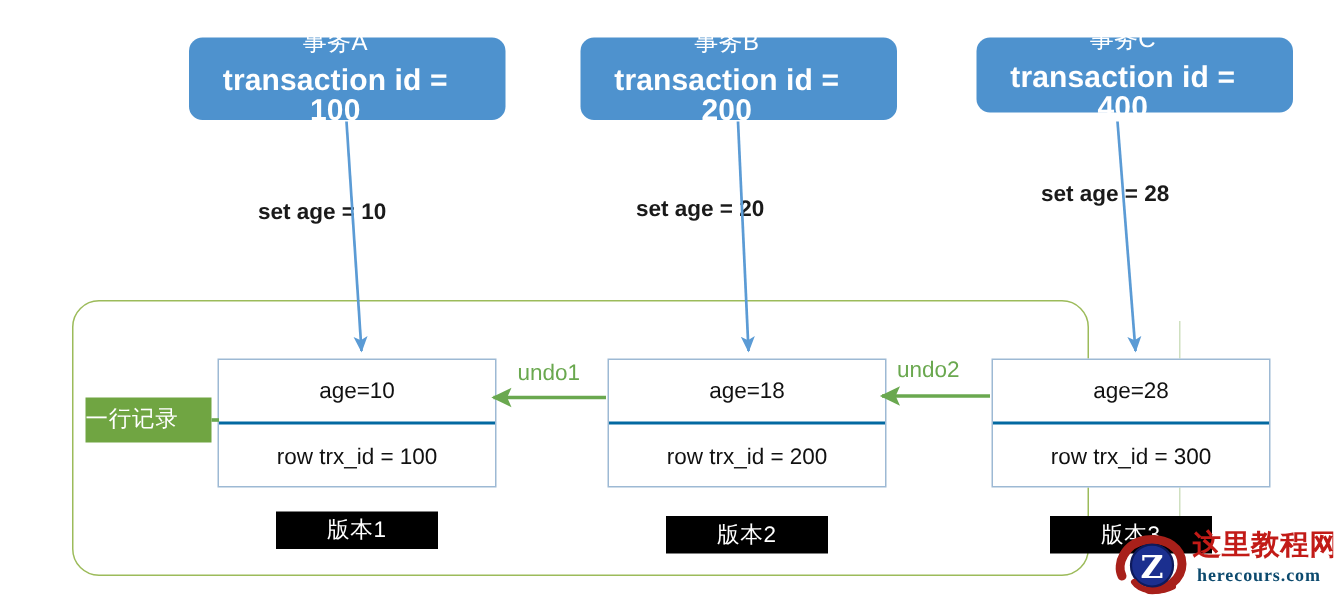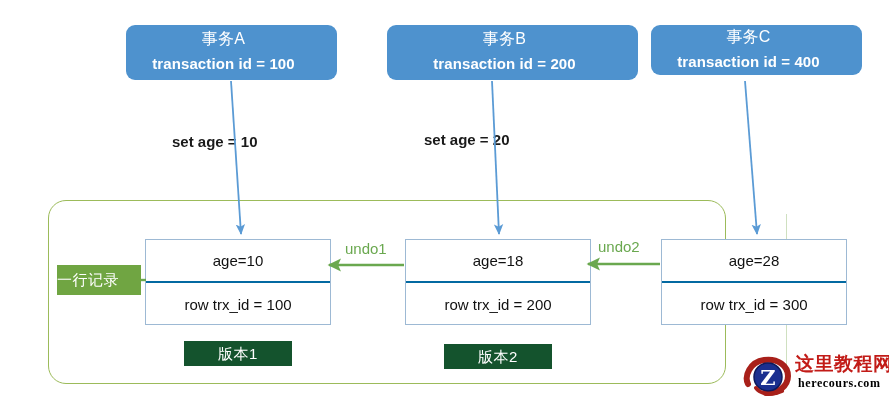--- a/index.html
+++ b/index.html
@@ -32,21 +32,21 @@
     box-sizing: border-box;
     padding: 4px 22px 6px 6px;
   }
   .txn-title {
     font-size: 16px;
     line-height: 20px;
     font-weight: 400;
     letter-spacing: 0.2px;
   }
   .txn-sub {
-    font-size: 15px;
+    font-size: 20px;
     line-height: 20px;
     font-weight: 700;
     letter-spacing: 0.1px;
     margin-top: 5px;
   }
 
   
   .set-label {
     position: absolute;
     font-size: 15px;
@@ -103,21 +103,21 @@
   }
   .rec-cell.top {
     border-bottom: 2px solid #0369a1;
   }
 
   
   .ver-chip {
     position: absolute;
     width: 108px;
     height: 25px;
-    background: #14532d;
+    background: #000000;
     color: #ffffff;
     font-size: 15px;
     line-height: 25px;
     text-align: center;
     letter-spacing: 0.5px;
   }
 
   
   .undo-label {
     position: absolute;
@@ -153,21 +153,21 @@
     font-weight: 700;
     letter-spacing: 0.5px;
     line-height: 22px;
     white-space: nowrap;
     font-family: "DejaVu Sans", sans-serif;
   }
   #wm-sub {
     position: absolute;
     left: 56px;
     top: 24px;
-    color: #000000;
+    color: #0c4a6e;
     font-size: 12px;
     font-weight: 700;
     letter-spacing: 0.6px;
     line-height: 14px;
     white-space: nowrap;
     font-family: "Liberation Serif", serif;
   }
   #wm-logo {
     position: absolute;
     left: 0px;
@@ -189,32 +189,33 @@
 </head>
 <body>
 
 <div id="canvas">
 
   <div class="txn-box" style="left:126px; top:25px; width:211px; height:55px;">
     <div class="txn-title">事务A</div>
     <div class="txn-sub">transaction id = 100</div>
   </div>
 
-  <div class="txn-box" style="left:387px; top:25px; width:251px; height:55px;">
+  <div class="txn-box" style="left:387px; top:25px; width:211px; height:55px;">
     <div class="txn-title">事务B</div>
     <div class="txn-sub">transaction id = 200</div>
   </div>
 
   <div class="txn-box" style="left:651px; top:25px; width:211px; height:50px;">
     <div class="txn-title">事务C</div>
     <div class="txn-sub">transaction id = 400</div>
   </div>
 
   <div class="set-label" style="left:172px; top:133px;">set age = 10</div>
   <div class="set-label" style="left:424px; top:131px;">set age = 20</div>
+  <div class="set-label" style="left:694px; top:121px;">set age = 28</div>
 
   <div id="row-container"></div>
   <div id="right-divider"></div>
 
   <div id="row-tag">一行记录</div>
 
   <div class="rec-box" style="left:145px; top:239px;">
     <div class="rec-cell top">age=10</div>
     <div class="rec-cell">row trx_id = 100</div>
   </div>
@@ -224,20 +225,21 @@
     <div class="rec-cell">row trx_id = 200</div>
   </div>
 
   <div class="rec-box" style="left:661px; top:239px;">
     <div class="rec-cell top">age=28</div>
     <div class="rec-cell">row trx_id = 300</div>
   </div>
 
   <div class="ver-chip" style="left:184px; top:341px;">版本1</div>
   <div class="ver-chip" style="left:444px; top:344px;">版本2</div>
+  <div class="ver-chip" style="left:700px; top:344px;">版本3</div>
 
   <div class="undo-label" style="left:345px; top:240px;">undo1</div>
   <div class="undo-label" style="left:598px; top:238px;">undo2</div>
 
   <svg id="arrows" viewBox="0 0 889 401">
     <defs>
       <marker id="blueArrow" markerWidth="7" markerHeight="7" refX="5.4" refY="3" orient="auto" markerUnits="strokeWidth">
         <path d="M0,0.4 L6,3 L0,5.6 L1.4,3 Z" fill="#5B9BD5"></path>
       </marker>
       <marker id="greenArrow" markerWidth="6" markerHeight="6" refX="5" refY="3" orient="auto" markerUnits="strokeWidth">

